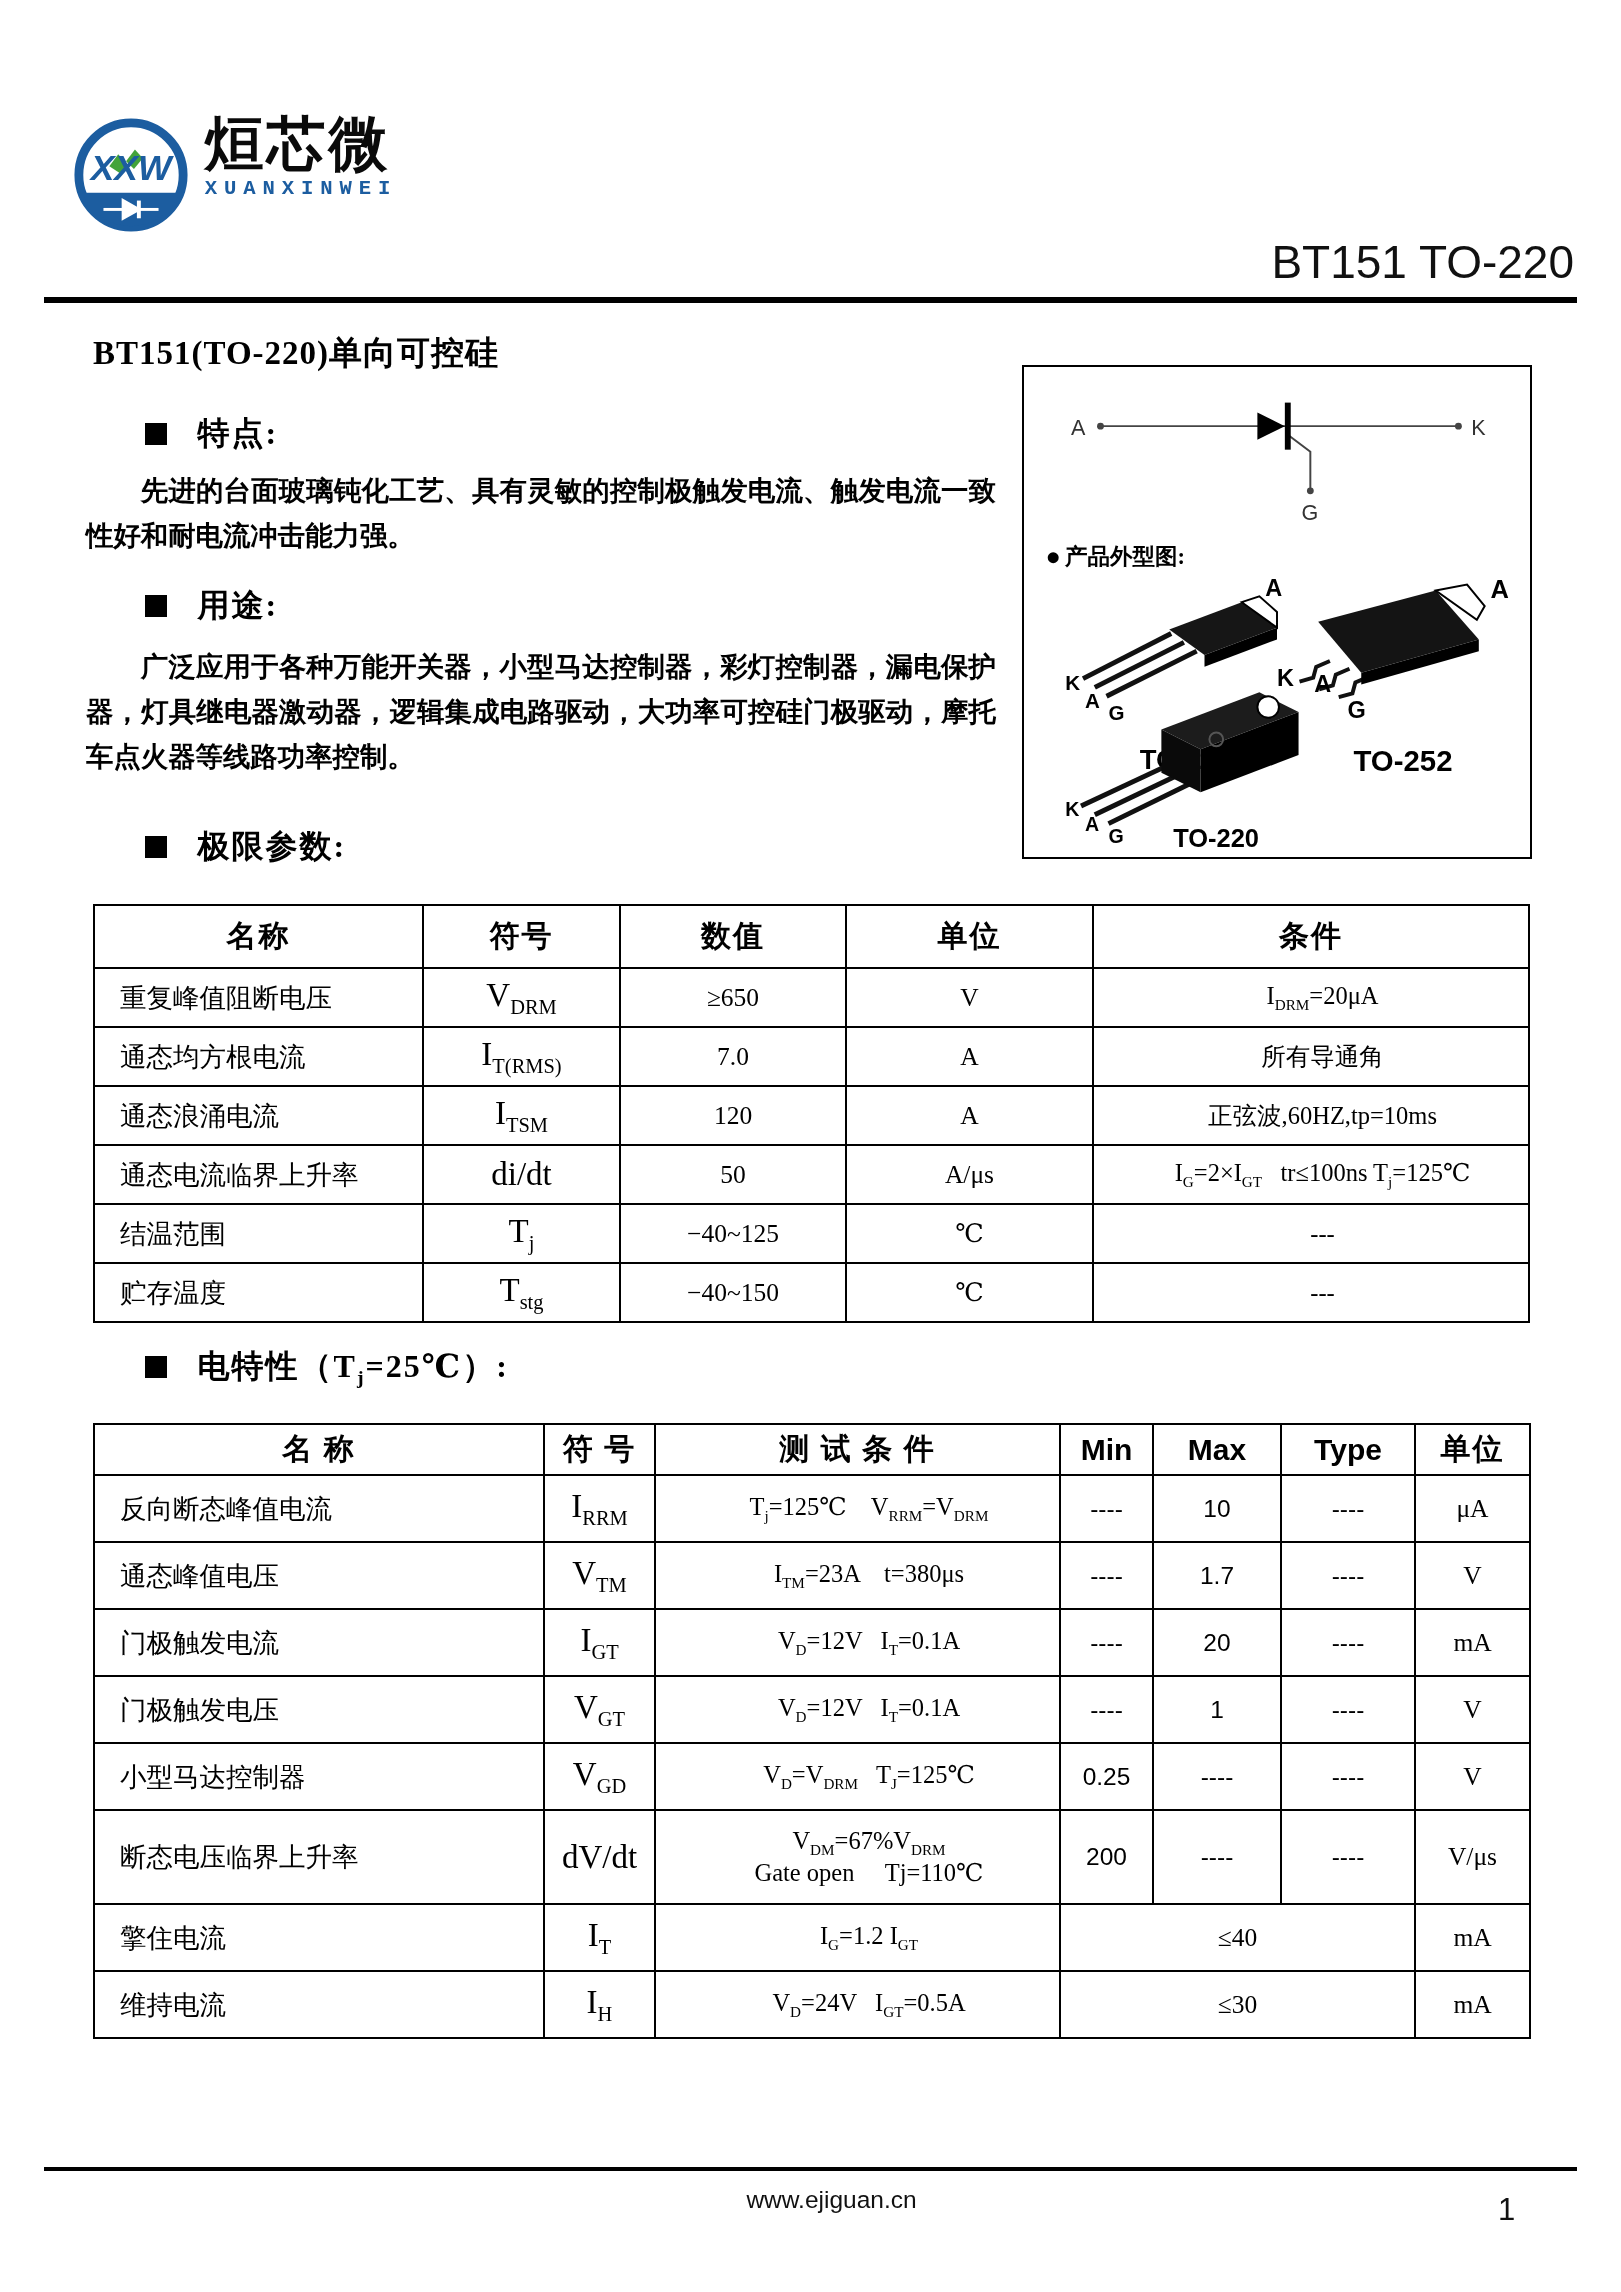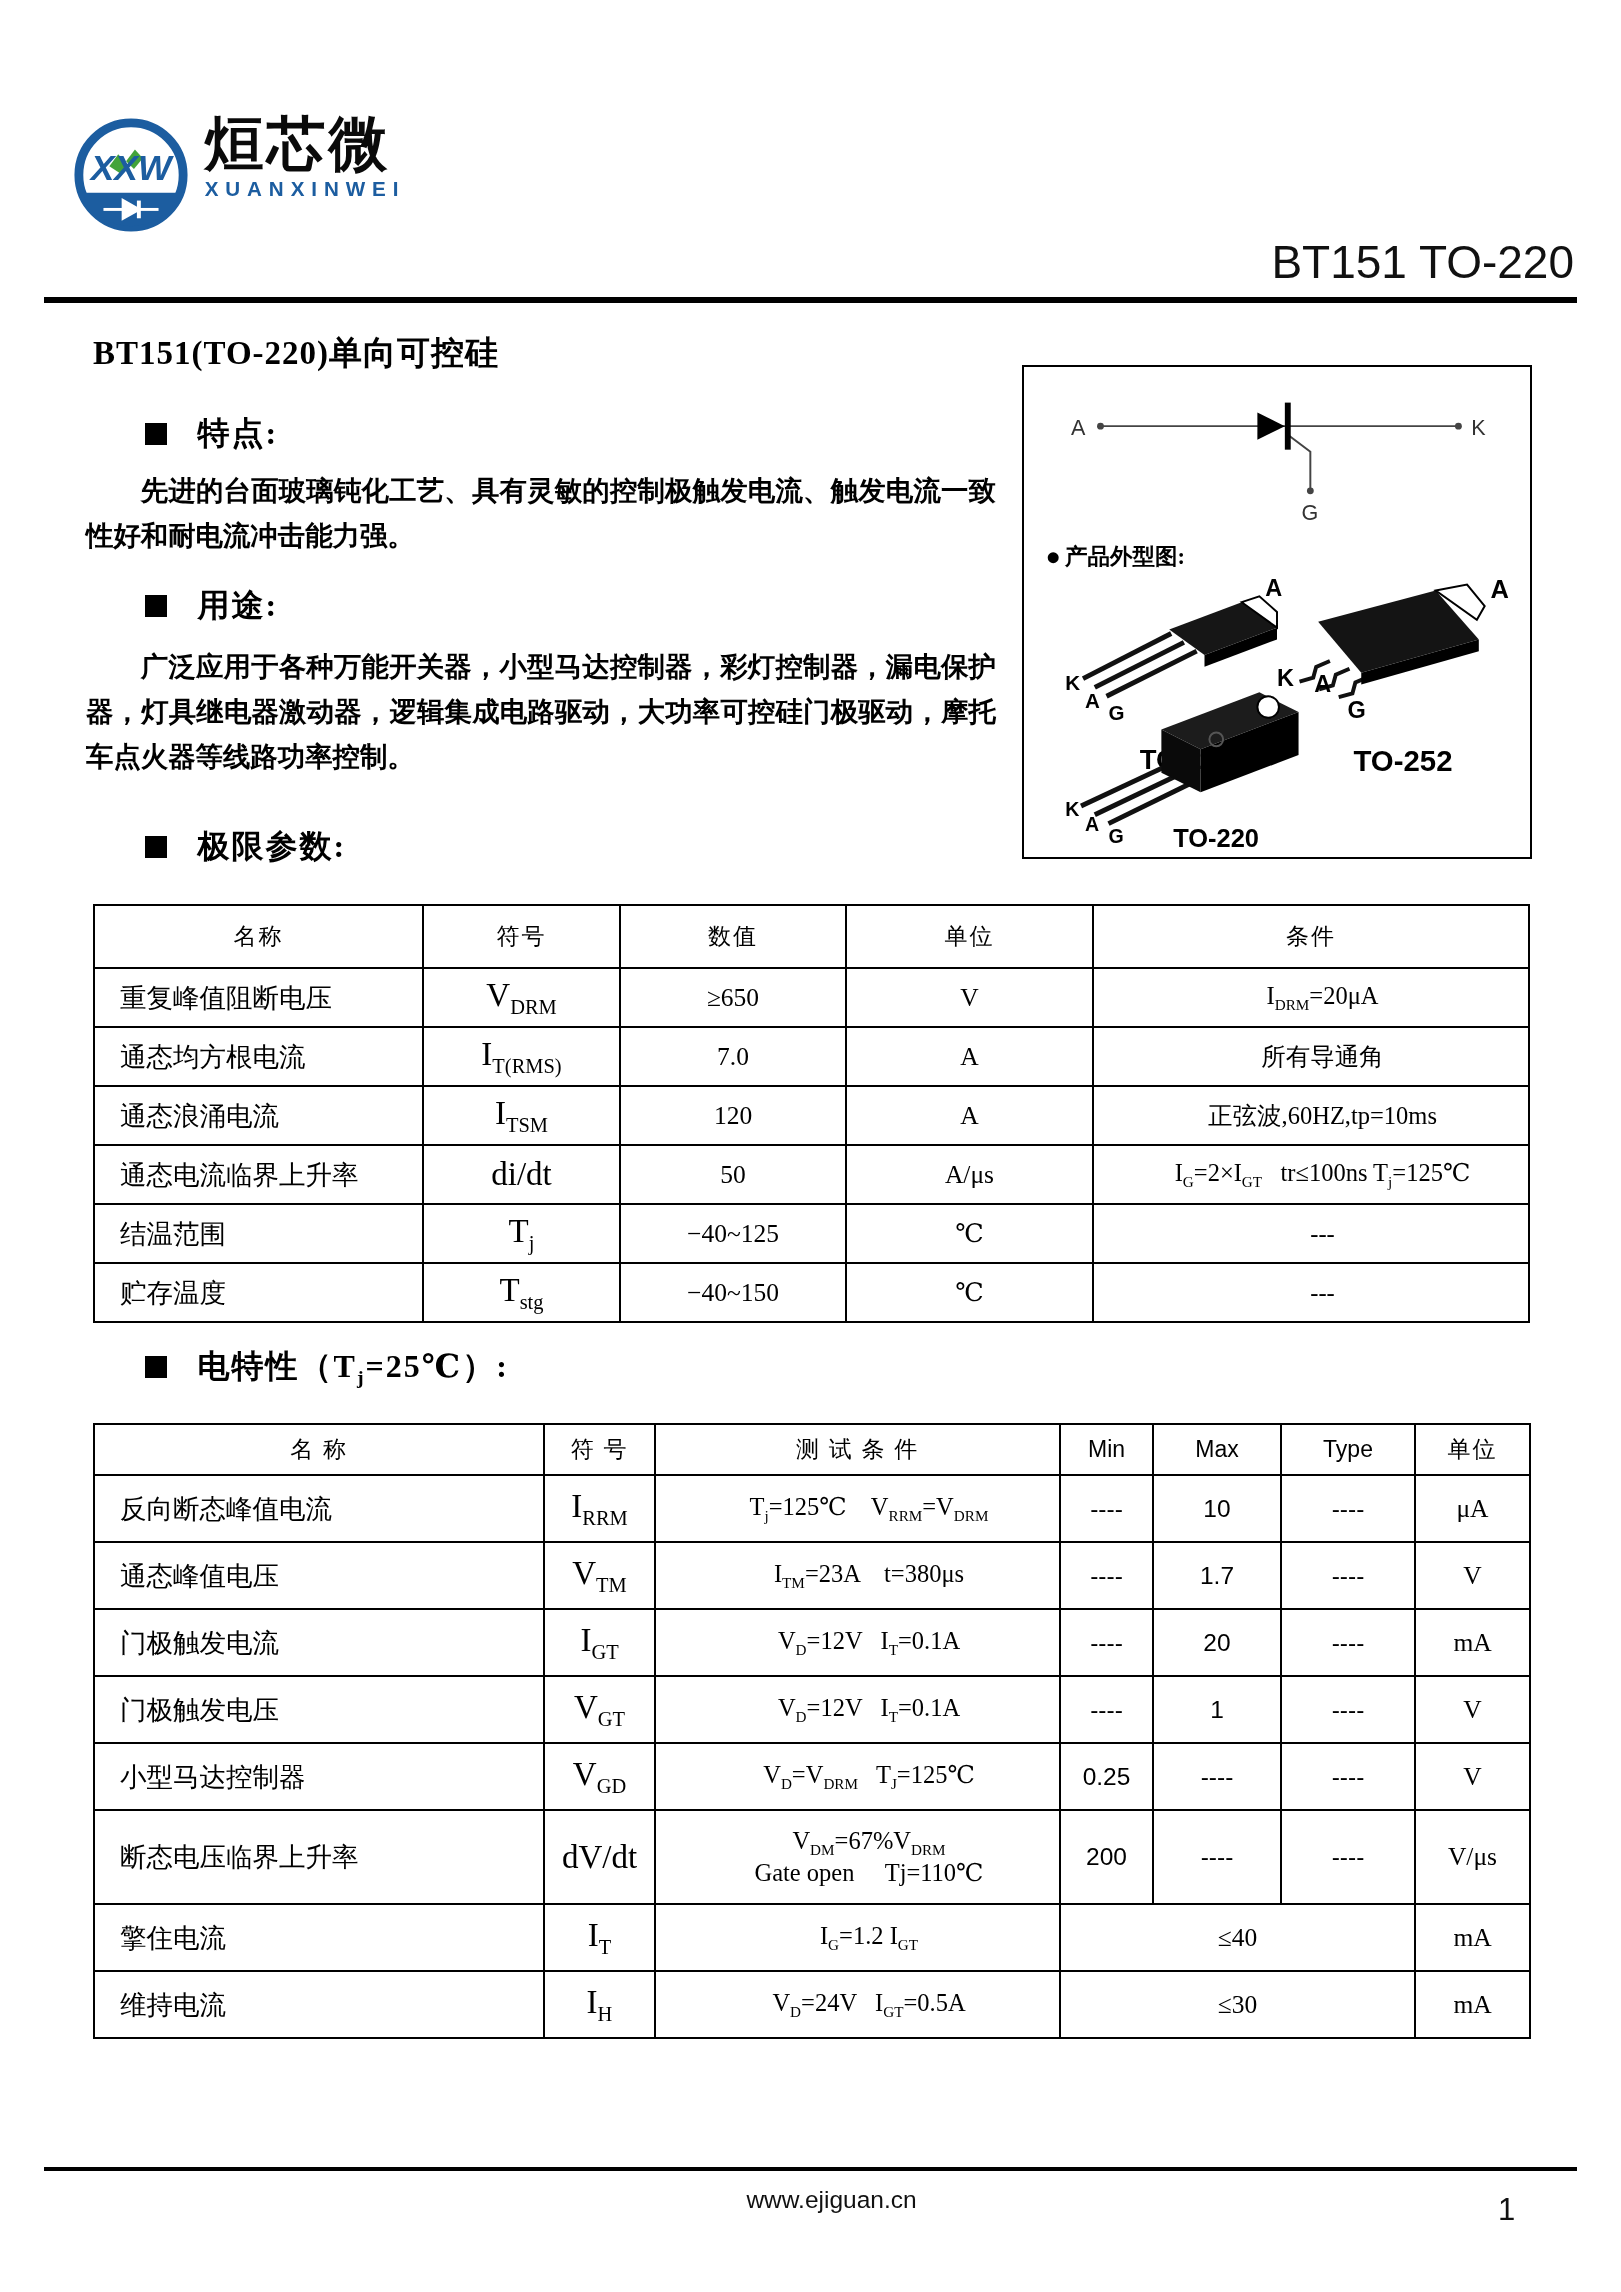--- a/index.html
+++ b/index.html
@@ -5,21 +5,21 @@
   html,body{margin:0;padding:0;background:#9a9a9a;}
   .page{
     position:relative;width:1621px;height:2293px;margin:0 auto;background:#fff;
     font-family:"Liberation Serif","DejaVu Serif",serif;color:#000;overflow:hidden;
   }
   
   .logo{position:absolute;left:71px;top:114px;display:flex;align-items:flex-start;}
   .logo-text{margin-left:13.7px;}
   .brand-cn{font-family:"Liberation Sans","DejaVu Sans",sans-serif;font-weight:bold;
     font-size:59px;line-height:61px;letter-spacing:2.9px;color:#0a0a0a;}
-  .brand-en{font-family:Liberation Sans, sans-serif;font-weight:bold;
+  .brand-en{font-family:Liberation Mono, monospace;font-weight:bold;
     font-size:20.6px;letter-spacing:6.9px;color:#1c5da0;margin-top:2px;}
   .header-model{position:absolute;right:47px;top:235px;
     font-family:"Liberation Sans","DejaVu Sans",sans-serif;font-size:46px;color:#111;}
   .rule{position:absolute;left:44px;width:1533px;background:#000;}
   .rule-top{top:297px;height:5.9px;}
   .rule-bottom{top:2167px;height:3.9px;}
   
   .doc-title{position:absolute;left:93px;top:331px;font-size:33px;font-weight:600;letter-spacing:1px;}
   .section-head{position:absolute;display:flex;align-items:center;}
   .sq{width:21.6px;height:21.6px;background:#000;margin-right:31px;flex:0 0 auto;}
@@ -30,21 +30,21 @@
   .outline-box{position:absolute;left:1022px;top:365px;width:506px;height:490px;border:2.9px solid #000;}
   .scr-wrap{position:absolute;left:0;top:7.8px;}
   .box-caption{position:absolute;left:21.6px;top:174px;font-size:22.5px;font-weight:bold;display:flex;align-items:center;}
   .box-caption .dot{font-size:25.5px;margin-right:3.9px;line-height:1;}
   .pkg-wrap{position:absolute;left:0;top:196px;}
   .pkg-label{font-family:"Liberation Sans","DejaVu Sans",sans-serif;font-weight:bold;}
   
   table{border-collapse:collapse;table-layout:fixed;position:absolute;left:93px;background:#fff;}
   table,th,td{border:2px solid #000;}
   table{border-width:2.9px;}
-  th{font-size:23px;font-weight:normal;letter-spacing:2px;}
+  th{font-size:30px;font-weight:bold;letter-spacing:2px;}
   td{text-align:center;vertical-align:middle;font-size:25.5px;}
   .t1{top:904px;width:1436px;}
   .t1 th{height:59px;}
   .t1 td{height:55px;}
   .t2{top:1423px;width:1436px;}
   .t2 th{height:47px;}
   .t2 td{height:63px;}
   .t2 tr.tall td{height:90px;}
   .c-name{text-align:left;padding-left:25px;font-size:26.5px;}
   .c-sym{font-size:33px;border-radius:24px;}

